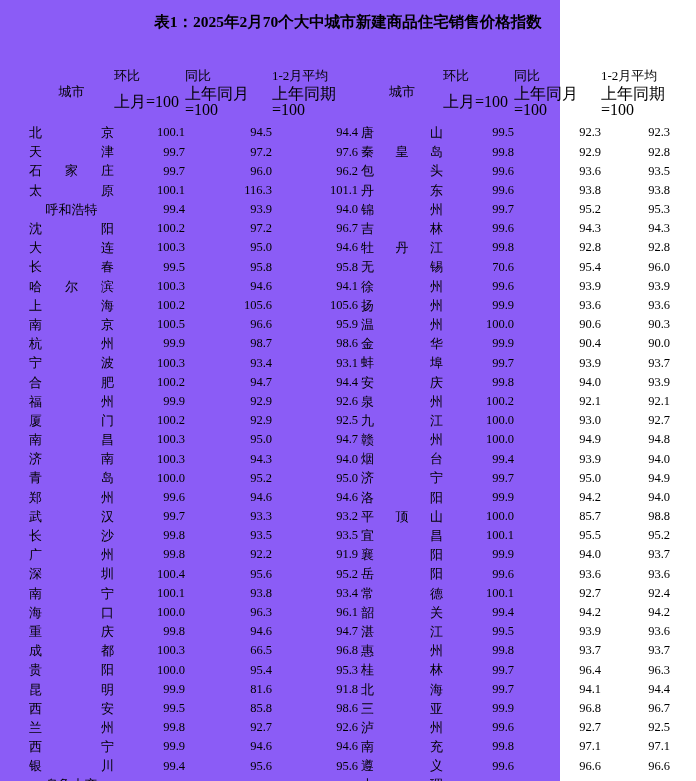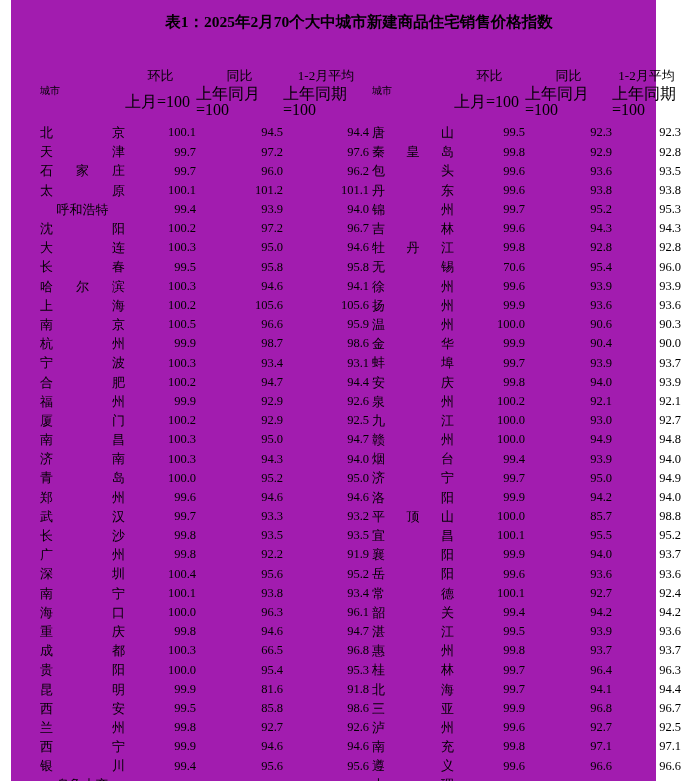--- a/index.html
+++ b/index.html
@@ -11,24 +11,23 @@
   body {
     width: 696px;
     height: 781px;
     font-family: "Liberation Serif", "DejaVu Serif", serif;
     color: #000000;
     overflow: hidden;
   }
 
   #page {
     position: relative;
-    width: 645px;
+    width: 560px;
     height: 781px;
-    background: #a21caf;
-    margin-left: 11px;
+    background: #8b5cf6;
   }
 
   
   .title-bar {
     width: 696px;
     text-align: center;
     padding-top: 12px;
     height: 42px;
     box-sizing: border-box;
   }
@@ -64,32 +63,32 @@
     vertical-align: middle;
     line-height: 1.0;
   }
 
   
   .rule-top td { border-top: 2.2px solid #000; height: 0; font-size: 0; }
   .rule-bottom td { border-top: 2.2px solid #000; height: 0; font-size: 0; }
 
   
   .hdr {
-    text-align: center;
+    text-align: left;
     font-size: 13px;
     height: 22px;
   }
   .hdr-sub {
     text-align: left;
     font-size: 16px;
     height: 22px;
   }
   .hdr-city {
-    text-align: left;
-    font-size: 10px;
+    text-align: center;
+    font-size: 13px;
   }
   .vr { border-right: 1.1px solid #000; }
   .hl-under { border-bottom: 1.1px solid #000; }
 
   
   .city {
     font-size: 13px;
     height: 19.2px;
     padding: 0 9px 0 11px;
   }
@@ -247,21 +246,21 @@
             <td class="num">93.5</td>
           </tr>
           <tr>
             <td class="city vr">
               <span class="city-inner">
                 <span>太</span>
                 <span>原</span>
               </span>
             </td>
             <td class="num vr">100.1</td>
-            <td class="num vr">101.2</td>
+            <td class="num vr">116.3</td>
             <td class="num">101.1</td>
             <td class="gap"></td>
             <td class="city vr">
               <span class="city-inner">
                 <span>丹</span>
                 <span>东</span>
               </span>
             </td>
             <td class="num vr">99.6</td>
             <td class="num vr">93.8</td>

